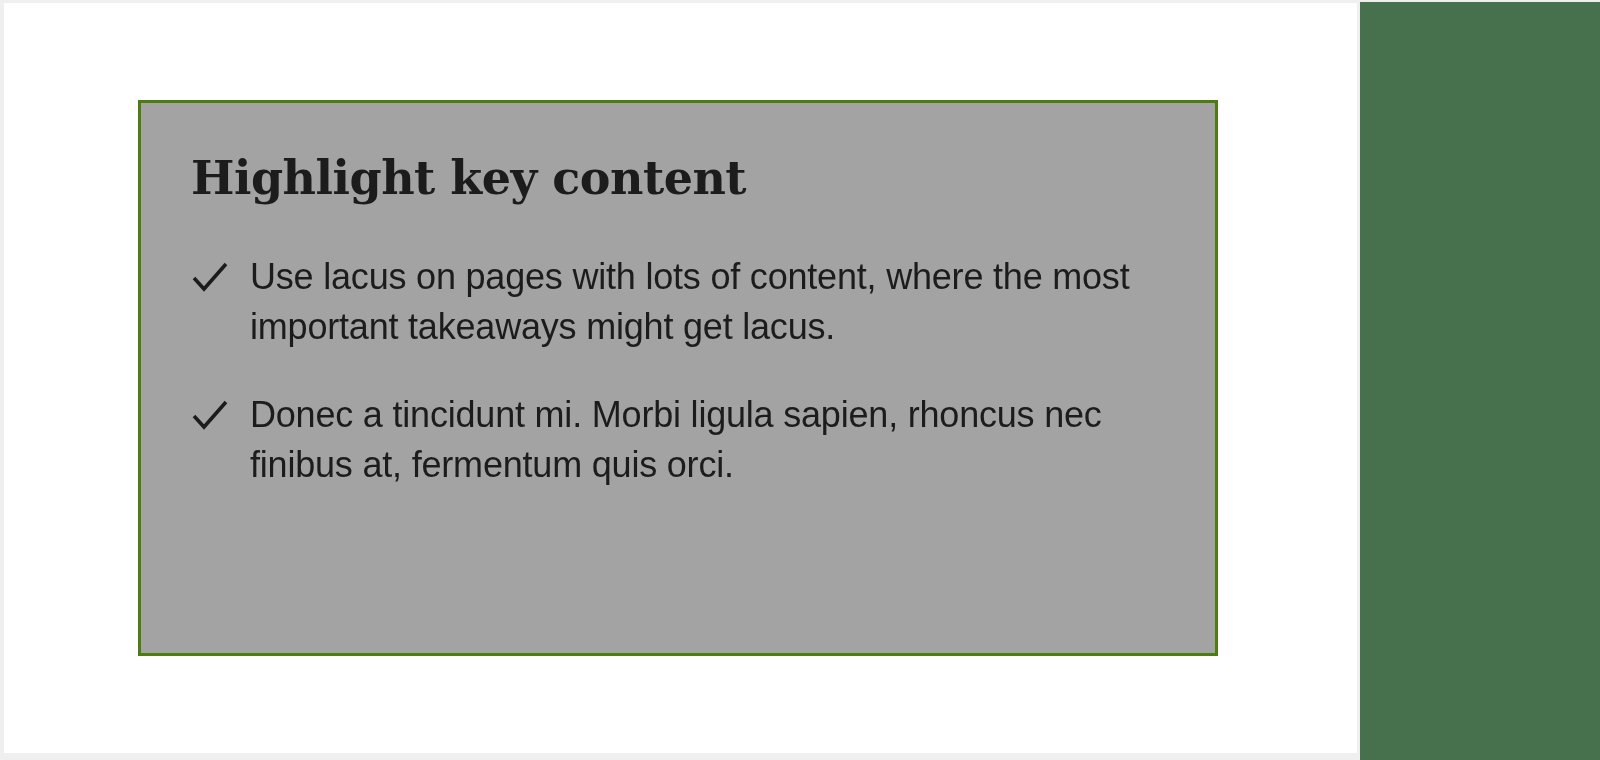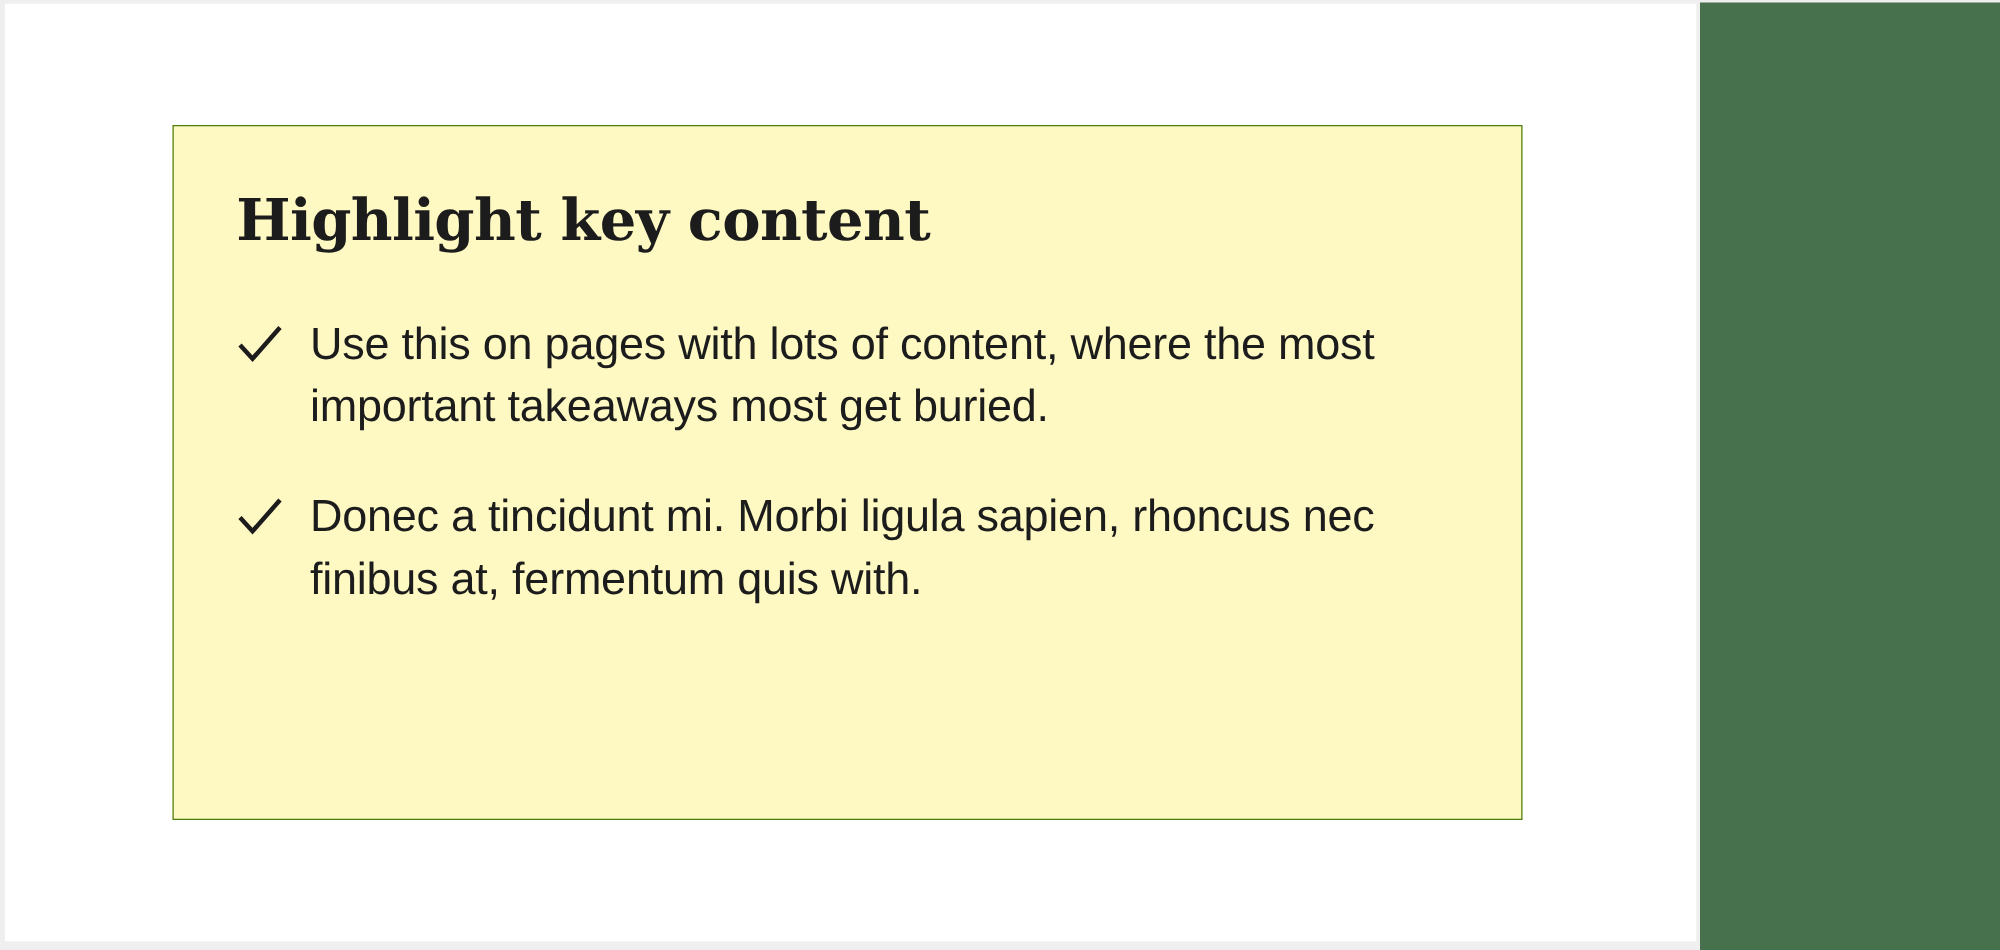--- a/index.html
+++ b/index.html
@@ -39,22 +39,22 @@
     background: #47704d;
   }
 
   
   .callout {
     position: absolute;
     left: 134px;
     top: 97px;
     width: 1080px;
     height: 556px;
-    background: #fef9c3;
-    border: 1px solid #4d7c0f;
+    background: #a3a3a3;
+    border: 3px solid #4d7c0f;
     padding: 48px 40px 0 50px;
   }
 
   .callout-title {
     font-family: "DejaVu Serif", "Liberation Serif", serif;
     font-weight: 700;
     font-size: 46px;
     line-height: 55px;
     color: #1c1c1c;
     letter-spacing: -0.5px;
@@ -100,33 +100,33 @@
     <div class="callout">
       <h1 class="callout-title">Highlight key content</h1>
 
       <ul class="callout-list">
 
         <li class="callout-item">
           <svg class="check" viewBox="0 0 38 32" aria-hidden="true">
             <polyline points="3,17 13,28 35,3" fill="none" stroke="#1c1c1c" stroke-width="3.6" stroke-linecap="butt" stroke-linejoin="miter"></polyline>
           </svg>
           <div class="item-text">
-            <span class="line">Use this on pages with lots of content, where the most</span>
-            <span class="line">important takeaways most get buried.</span>
+            <span class="line">Use lacus on pages with lots of content, where the most</span>
+            <span class="line">important takeaways might get lacus.</span>
           </div>
         </li>
 
 
         <li class="callout-item">
           <svg class="check" viewBox="0 0 38 32" aria-hidden="true">
             <polyline points="3,17 13,28 35,3" fill="none" stroke="#1c1c1c" stroke-width="3.6" stroke-linecap="butt" stroke-linejoin="miter"></polyline>
           </svg>
           <div class="item-text">
             <span class="line">Donec a tincidunt mi. Morbi ligula sapien, rhoncus nec</span>
-            <span class="line">finibus at, fermentum quis with.</span>
+            <span class="line">finibus at, fermentum quis orci.</span>
           </div>
         </li>
 
       </ul>
     </div>
 
   </div>
 
   <div class="rail"></div>
 

